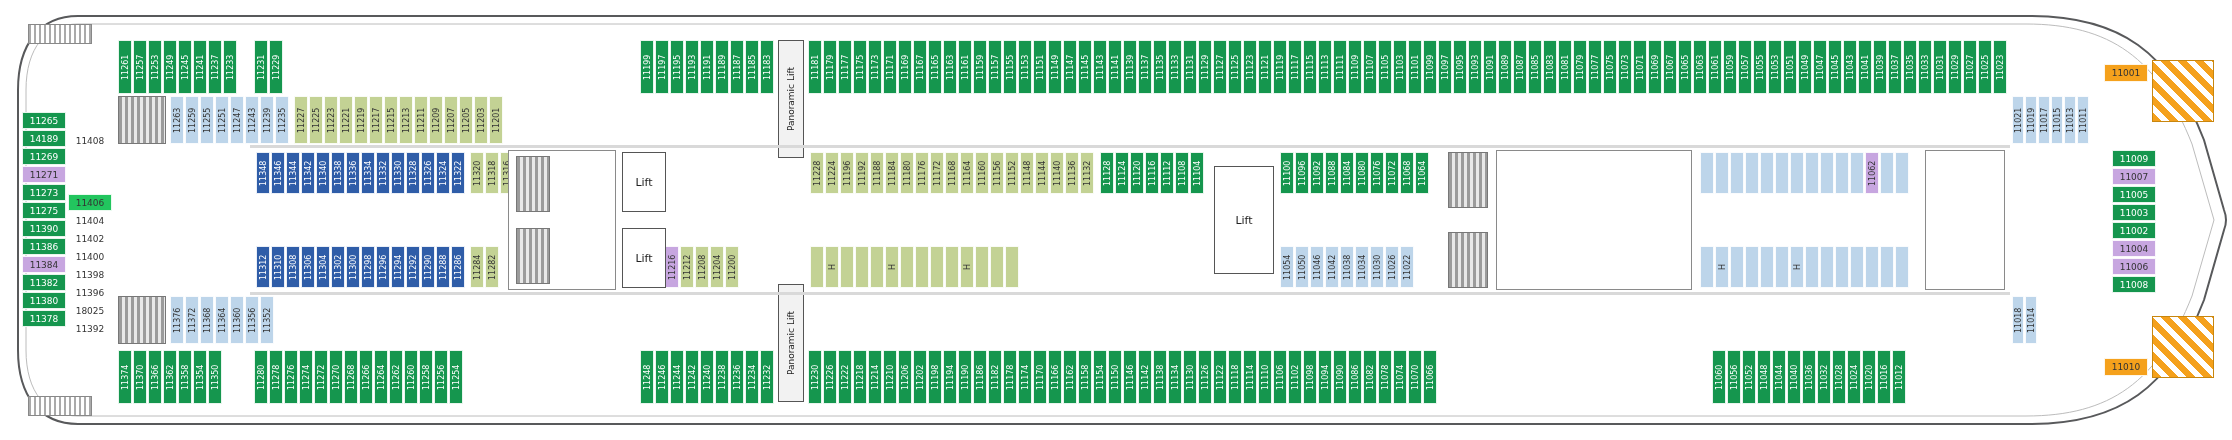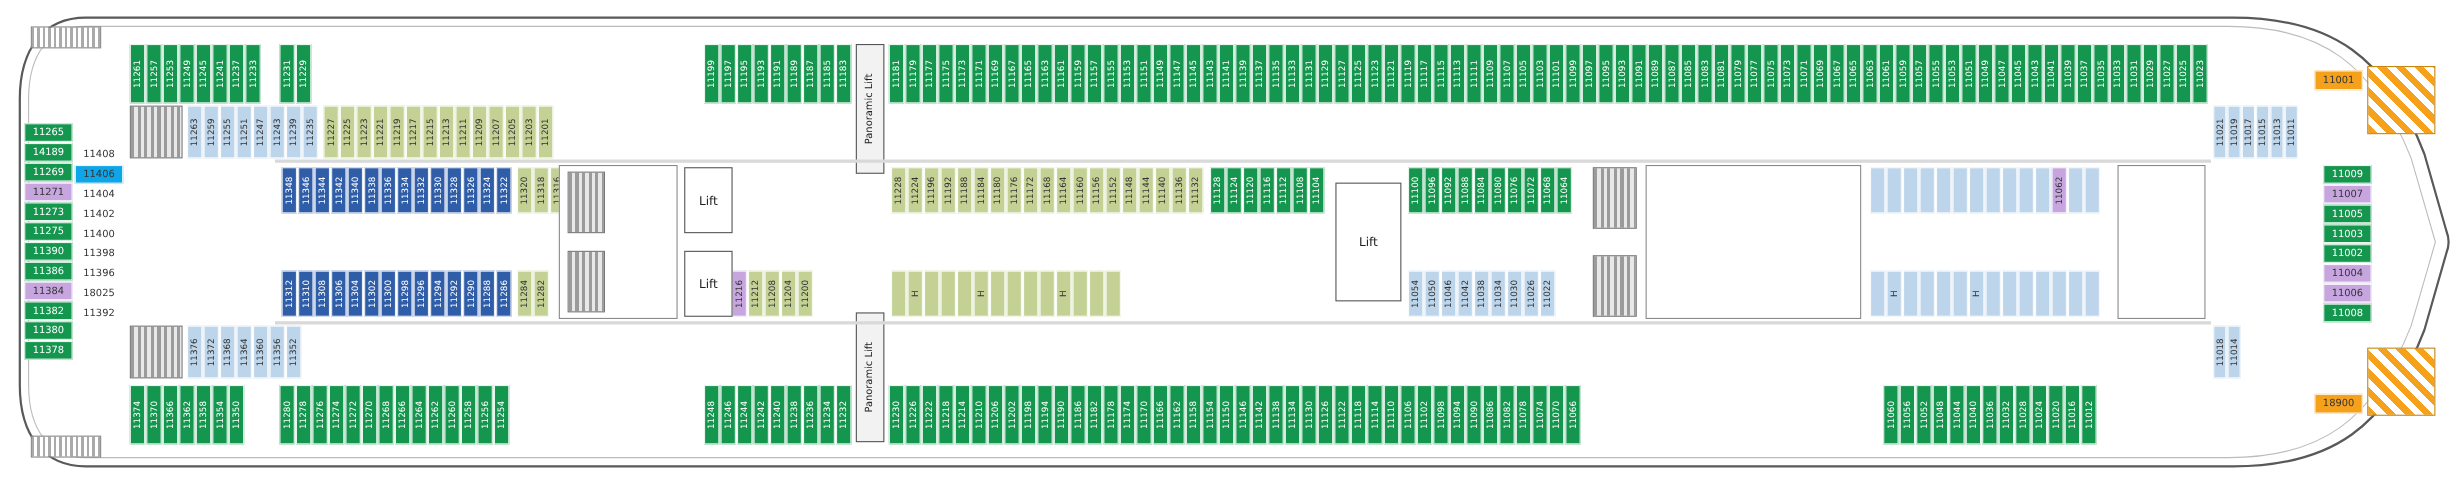--- a/index.html
+++ b/index.html
@@ -438,21 +438,21 @@
         <div class="cell cell-h" style="width: 44px; height: 17px; margin-bottom: 1px; background: rgb(21, 150, 78); color: rgb(255, 255, 255);">11275</div>
         <div class="cell cell-h" style="width: 44px; height: 17px; margin-bottom: 1px; background: rgb(21, 150, 78); color: rgb(255, 255, 255);">11390</div>
         <div class="cell cell-h" style="width: 44px; height: 17px; margin-bottom: 1px; background: rgb(21, 150, 78); color: rgb(255, 255, 255);">11386</div>
         <div class="cell cell-h" style="width: 44px; height: 17px; margin-bottom: 1px; background: rgb(199, 166, 224); color: rgb(51, 51, 51);">11384</div>
         <div class="cell cell-h" style="width: 44px; height: 17px; margin-bottom: 1px; background: rgb(21, 150, 78); color: rgb(255, 255, 255);">11382</div>
         <div class="cell cell-h" style="width: 44px; height: 17px; margin-bottom: 1px; background: rgb(21, 150, 78); color: rgb(255, 255, 255);">11380</div>
         <div class="cell cell-h" style="width: 44px; height: 17px; margin-bottom: 1px; background: rgb(21, 150, 78); color: rgb(255, 255, 255);">11378</div>
       </div>
       <div class="stack" style="left: 68px; top: 132px;">
         <div class="cell cell-h" style="width: 44px; height: 17px; margin-bottom: 1px; background: rgb(255, 255, 255); color: rgb(51, 51, 51);">11408</div>
-        <div class="cell cell-h" style="width: 44px; height: 17px; margin-bottom: 1px; background: #0ea5e9; color: rgb(51, 51, 51);">11406</div>
+        <div class="cell cell-h" style="width: 44px; height: 17px; margin-bottom: 1px; background: #22c55e; color: rgb(51, 51, 51); margin-top: 44px;">11406</div>
         <div class="cell cell-h" style="width: 44px; height: 17px; margin-bottom: 1px; background: rgb(255, 255, 255); color: rgb(51, 51, 51);">11404</div>
         <div class="cell cell-h" style="width: 44px; height: 17px; margin-bottom: 1px; background: rgb(255, 255, 255); color: rgb(51, 51, 51);">11402</div>
         <div class="cell cell-h" style="width: 44px; height: 17px; margin-bottom: 1px; background: rgb(255, 255, 255); color: rgb(51, 51, 51);">11400</div>
         <div class="cell cell-h" style="width: 44px; height: 17px; margin-bottom: 1px; background: rgb(255, 255, 255); color: rgb(51, 51, 51);">11398</div>
         <div class="cell cell-h" style="width: 44px; height: 17px; margin-bottom: 1px; background: rgb(255, 255, 255); color: rgb(51, 51, 51);">11396</div>
         <div class="cell cell-h" style="width: 44px; height: 17px; margin-bottom: 1px; background: rgb(255, 255, 255); color: rgb(51, 51, 51);">18025</div>
         <div class="cell cell-h" style="width: 44px; height: 17px; margin-bottom: 1px; background: rgb(255, 255, 255); color: rgb(51, 51, 51);">11392</div>
       </div>
       <div class="stack" style="left: 2112px; top: 150px;">
         <div class="cell cell-h" style="width: 44px; height: 17px; margin-bottom: 1px; background: rgb(21, 150, 78); color: rgb(255, 255, 255);">11009</div>
@@ -461,21 +461,21 @@
         <div class="cell cell-h" style="width: 44px; height: 17px; margin-bottom: 1px; background: rgb(21, 150, 78); color: rgb(255, 255, 255);">11003</div>
         <div class="cell cell-h" style="width: 44px; height: 17px; margin-bottom: 1px; background: rgb(21, 150, 78); color: rgb(255, 255, 255);">11002</div>
         <div class="cell cell-h" style="width: 44px; height: 17px; margin-bottom: 1px; background: rgb(199, 166, 224); color: rgb(51, 51, 51);">11004</div>
         <div class="cell cell-h" style="width: 44px; height: 17px; margin-bottom: 1px; background: rgb(199, 166, 224); color: rgb(51, 51, 51);">11006</div>
         <div class="cell cell-h" style="width: 44px; height: 17px; margin-bottom: 1px; background: rgb(21, 150, 78); color: rgb(255, 255, 255);">11008</div>
       </div>
       <div class="stack" style="left: 2104px; top: 64px;">
         <div class="cell cell-h" style="width: 44px; height: 18px; margin-bottom: 1px; background: rgb(245, 161, 28); color: rgb(51, 51, 51);">11001</div>
       </div>
       <div class="stack" style="left: 2104px; top: 358px;">
-        <div class="cell cell-h" style="width: 44px; height: 18px; margin-bottom: 1px; background: rgb(245, 161, 28); color: rgb(51, 51, 51);">18900</div>
+        <div class="cell cell-h" style="width: 44px; height: 18px; margin-bottom: 1px; background: rgb(245, 161, 28); color: rgb(51, 51, 51);">11010</div>
       </div>
       <div class="blk blk-hatch" style="left: 28px; top: 24px; width: 64px; height: 20px;"></div>
       <div class="blk blk-hatch" style="left: 28px; top: 396px; width: 64px; height: 20px;"></div>
       <div class="blk blk-stair" style="left: 118px; top: 96px; width: 48px; height: 48px;"></div>
       <div class="blk blk-stair" style="left: 118px; top: 296px; width: 48px; height: 48px;"></div>
       <div class="blk blk-room" style="left: 508px; top: 150px; width: 108px; height: 140px;"></div>
       <div class="blk blk-stair" style="left: 516px; top: 156px; width: 34px; height: 56px;"></div>
       <div class="blk blk-stair" style="left: 516px; top: 228px; width: 34px; height: 56px;"></div>
       <div class="blk blk-lift" style="left: 622px; top: 152px; width: 44px; height: 60px;">Lift</div>
       <div class="blk blk-lift" style="left: 622px; top: 228px; width: 44px; height: 60px;">Lift</div>

